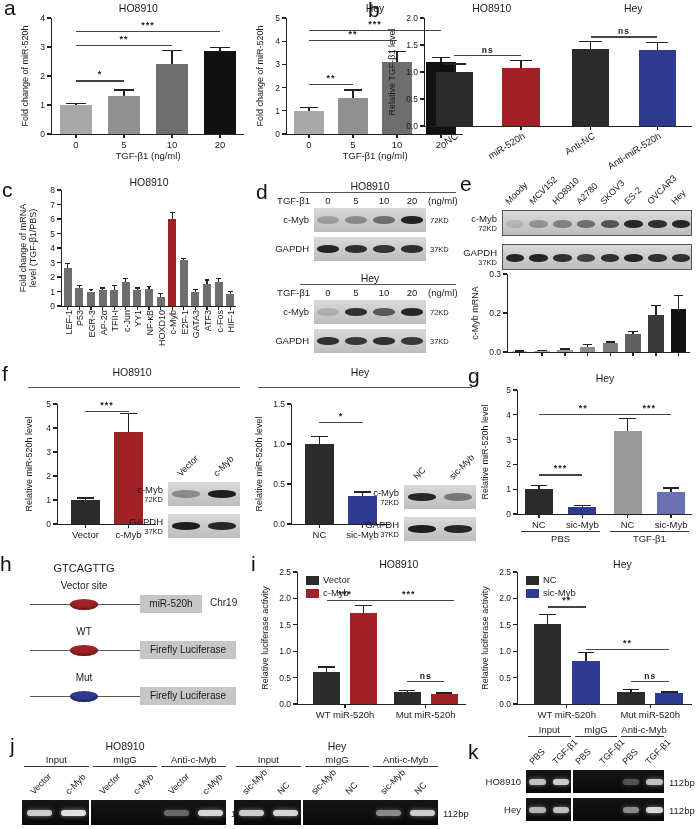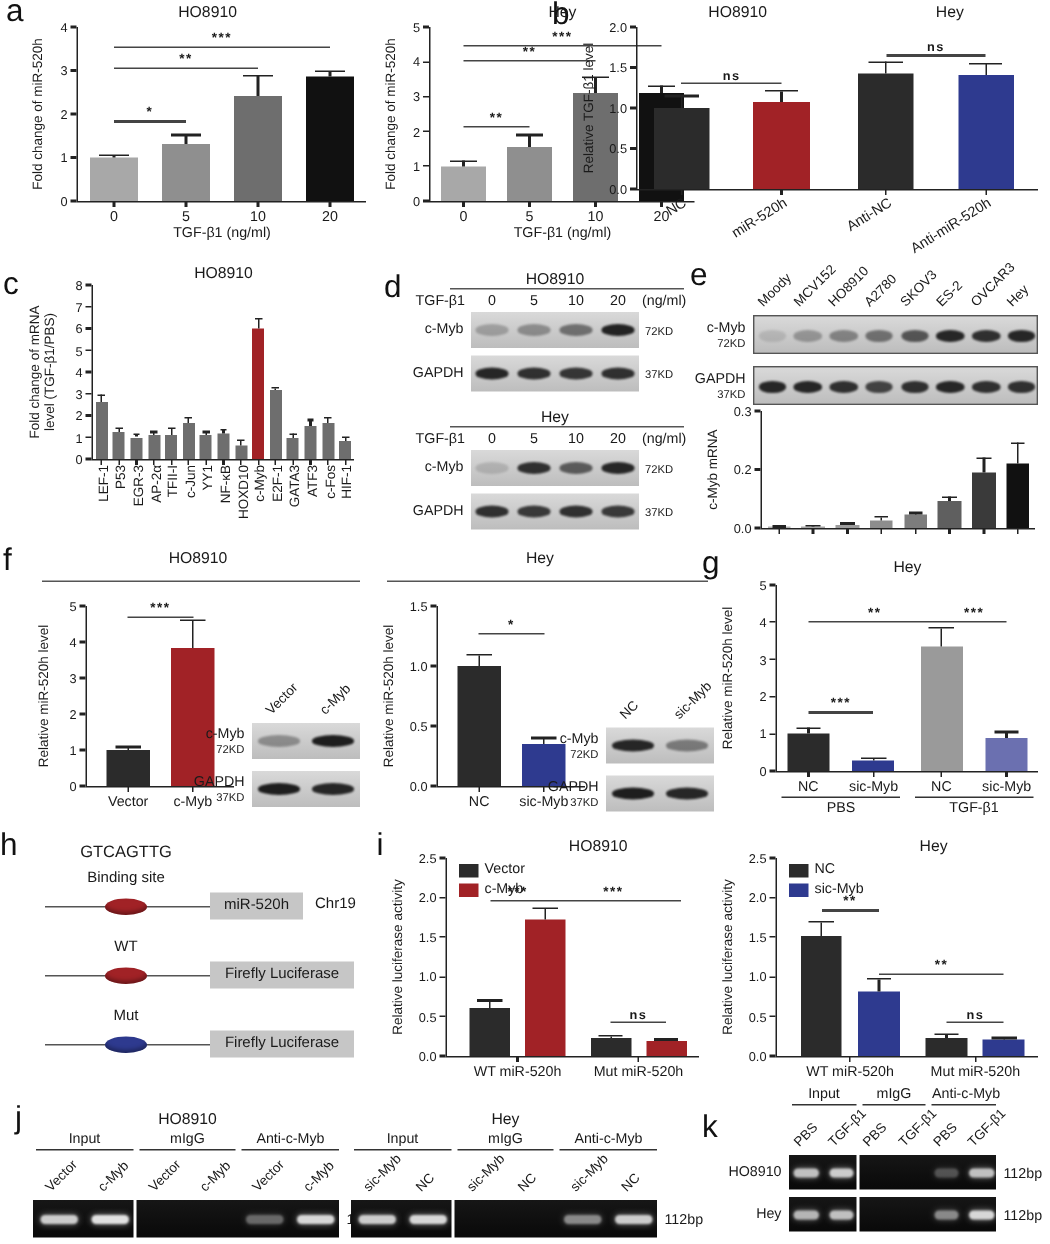--- a/index.html
+++ b/index.html
@@ -674,21 +674,21 @@
       </div>
       <div style="position: absolute; left: 92.6667px; top: 80px; width: 91.3333px; height: 23px; background: linear-gradient(rgb(22, 22, 22), rgb(9, 9, 9));">
         <div style="position: absolute; left: 49.9333px; top: 8.5px; width: 16.8px; height: 6px; background: rgb(237, 237, 237); opacity: 0.55; border-radius: 3px; filter: blur(0.6px); box-shadow: rgba(255, 255, 255, 0.55) 0px 0px 4px;"></div>
         <div style="position: absolute; left: 73.2667px; top: 8.5px; width: 16.8px; height: 6px; background: rgb(237, 237, 237); opacity: 0.9; border-radius: 3px; filter: blur(0.6px); box-shadow: rgba(255, 255, 255, 0.55) 0px 0px 4px;"></div>
       </div>
       <div style="position: absolute; left: 0px; top: 85.5px; width: 41px; text-align: right; font-size: 9.5px;">Hey</div>
       <div style="position: absolute; left: 189px; top: 86.5px; font-size: 9.5px;">112bp</div>
     </div>
     <div style="position: absolute; left: 6px; top: 560px; width: 242px; height: 166px;">
       <div style="position: absolute; left: 18px; top: 2px; width: 120px; text-align: center; font-size: 11px; white-space: nowrap;">GTCAGTTG</div>
-      <div style="position: absolute; left: 18px; top: 20px; width: 120px; text-align: center; font-size: 10px; white-space: nowrap;">Binding site</div>
+      <div style="position: absolute; left: 18px; top: 20px; width: 120px; text-align: center; font-size: 10px; white-space: nowrap;">Vector site</div>
       <div style="position: absolute; left: 24px; top: 44px; width: 114px; height: 1.4px; background: rgb(85, 85, 85);"></div>
       <div style="position: absolute; left: 64px; top: 39px; width: 28px; height: 11px; background: rgb(161, 34, 38); border-radius: 50%; box-shadow: rgba(0, 0, 0, 0.35) 0px -2px 3px inset;"></div>
       <div style="position: absolute; left: 134px; top: 35px; width: 62px; height: 18px; background: rgb(198, 198, 198); text-align: center; font-size: 10px; line-height: 18px; white-space: nowrap;">miR-520h</div>
       <div style="position: absolute; left: 204px; top: 37px; font-size: 10px;">Chr19</div>
       <div style="position: absolute; left: 18px; top: 66px; width: 120px; text-align: center; font-size: 10px; white-space: nowrap;">WT</div>
       <div style="position: absolute; left: 24px; top: 90px; width: 114px; height: 1.4px; background: rgb(85, 85, 85);"></div>
       <div style="position: absolute; left: 64px; top: 85px; width: 28px; height: 11px; background: rgb(161, 34, 38); border-radius: 50%; box-shadow: rgba(0, 0, 0, 0.35) 0px -2px 3px inset;"></div>
       <div style="position: absolute; left: 134px; top: 81px; width: 96px; height: 18px; background: rgb(198, 198, 198); text-align: center; font-size: 10px; line-height: 18px; white-space: nowrap;">Firefly Luciferase</div>
       <div style="position: absolute; left: 18px; top: 112px; width: 120px; text-align: center; font-size: 10px; white-space: nowrap;">Mut</div>
       <div style="position: absolute; left: 24px; top: 136px; width: 114px; height: 1.4px; background: rgb(85, 85, 85);"></div>

